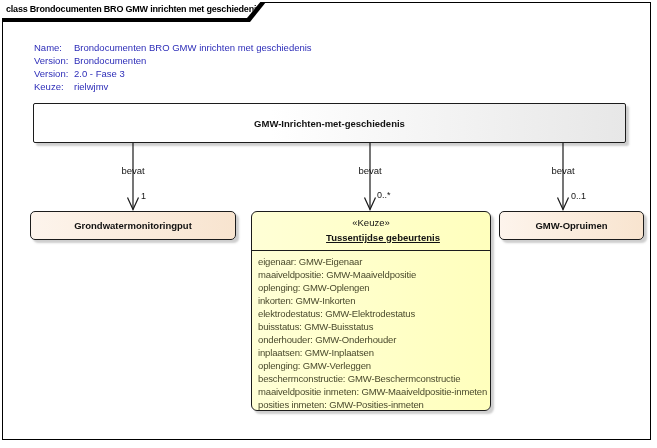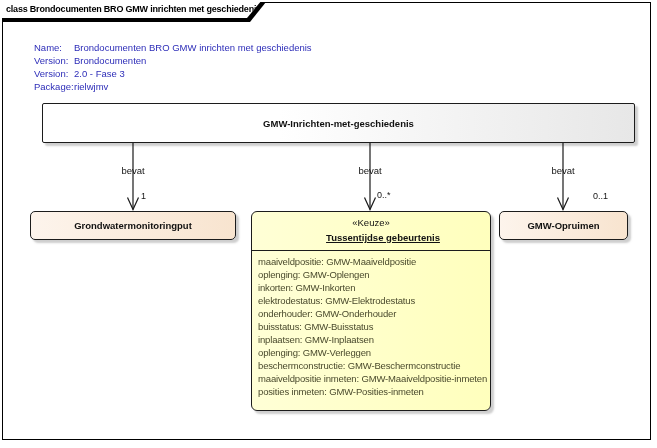--- a/index.html
+++ b/index.html
@@ -31,33 +31,33 @@
     color:#2d2db8; line-height:13px; white-space:nowrap;
   }
   .meta-row { display:flex; }
   .meta-label { width:40px; flex:0 0 40px; }
   .box {
     position:absolute; box-sizing:border-box; border:1.5px solid #1c1c1c;
     box-shadow:3px 3px 2px rgba(165,165,165,0.55);
     color:#111111;
   }
   .main-class {
-    left:42px; top:103px; width:593px; height:40px; border-radius:2px;
+    left:33px; top:103px; width:593px; height:40px; border-radius:2px;
     background:linear-gradient(to right,#ffffff 40%,#e7e7e7 100%);
     display:flex; align-items:center; justify-content:center;
     font-size:9.5px; font-weight:bold;
   }
   .small-class {
     top:211px; height:29px; border-radius:5px;
     background:linear-gradient(to right,#fdf4ec 0%,#f8e4cf 100%);
     display:flex; align-items:center; justify-content:center;
     font-size:9.5px; font-weight:bold;
   }
   .left-class { left:30px; width:206px; }
-  .right-class { left:499px; width:129px; }
+  .right-class { left:499px; width:145px; }
   .choice-class {
     left:251px; top:211px; width:240px; height:200px; border-radius:6px;
     background:linear-gradient(to right,#ffffd6 0%,#ffffbd 100%);
   }
   .choice-header {
     height:39px; border-bottom:1px solid #1c1c1c; box-sizing:border-box;
     text-align:center; padding-top:5px;
   }
   .stereotype { font-size:9.5px; color:#111111; line-height:12px; }
   .choice-name {
@@ -94,21 +94,21 @@
   </div>
   <div class="meta-row">
     <span class="meta-label">Version:</span>
     <span class="meta-value">Brondocumenten</span>
   </div>
   <div class="meta-row">
     <span class="meta-label">Version:</span>
     <span class="meta-value">2.0 - Fase 3</span>
   </div>
   <div class="meta-row">
-    <span class="meta-label">Package:</span>
+    <span class="meta-label">Keuze:</span>
     <span class="meta-value">rielwjmv</span>
   </div>
 </div>
 
 <div class="box main-class">
   <span>GMW-Inrichten-met-geschiedenis</span>
 </div>
 
 <svg class="connectors" width="657" height="448" viewBox="0 0 657 448">
   <g stroke="#1a1a1a" stroke-width="1.2" fill="none">
@@ -124,38 +124,39 @@
     <polyline points="557.5,197.5 563,209.5 568.5,197.5"></polyline>
   </g>
 </svg>
 
 <div class="rel-label" style="left:108px; top:165px;">bevat</div>
 <div class="rel-label" style="left:345px; top:165px;">bevat</div>
 <div class="rel-label" style="left:538px; top:165px;">bevat</div>
 
 <div class="mult-label" style="left:141px; top:191px;">1</div>
 <div class="mult-label" style="left:377px; top:190px;">0..*</div>
-<div class="mult-label" style="left:593px; top:191px;">0..1</div>
+<div class="mult-label" style="left:571px; top:191px;">0..1</div>
 
 <div class="box small-class left-class">
   <span>Grondwatermonitoringput</span>
 </div>
 
 <div class="box choice-class">
   <div class="choice-header">
     <div class="stereotype">«Keuze»</div>
     <div class="choice-name">Tussentijdse gebeurtenis</div>
   </div>
   <div class="attr-list">
+    <div class="attr-row">eigenaar: GMW-Eigenaar</div>
     <div class="attr-row">maaiveldpositie: GMW-Maaiveldpositie</div>
     <div class="attr-row">oplenging: GMW-Oplengen</div>
     <div class="attr-row">inkorten: GMW-Inkorten</div>
     <div class="attr-row">elektrodestatus: GMW-Elektrodestatus</div>
+    <div class="attr-row">buisstatus: GMW-Buisstatus</div>
     <div class="attr-row">onderhouder: GMW-Onderhouder</div>
-    <div class="attr-row">buisstatus: GMW-Buisstatus</div>
     <div class="attr-row">inplaatsen: GMW-Inplaatsen</div>
     <div class="attr-row">oplenging: GMW-Verleggen</div>
     <div class="attr-row">beschermconstructie: GMW-Beschermconstructie</div>
     <div class="attr-row">maaiveldpositie inmeten: GMW-Maaiveldpositie-inmeten</div>
     <div class="attr-row">posities inmeten: GMW-Posities-inmeten</div>
   </div>
 </div>
 
 <div class="box small-class right-class">
   <span>GMW-Opruimen</span>

